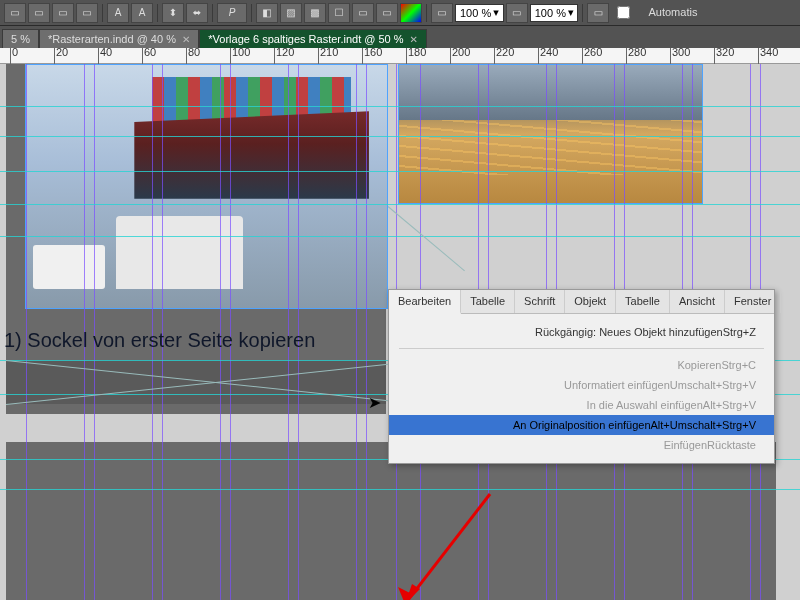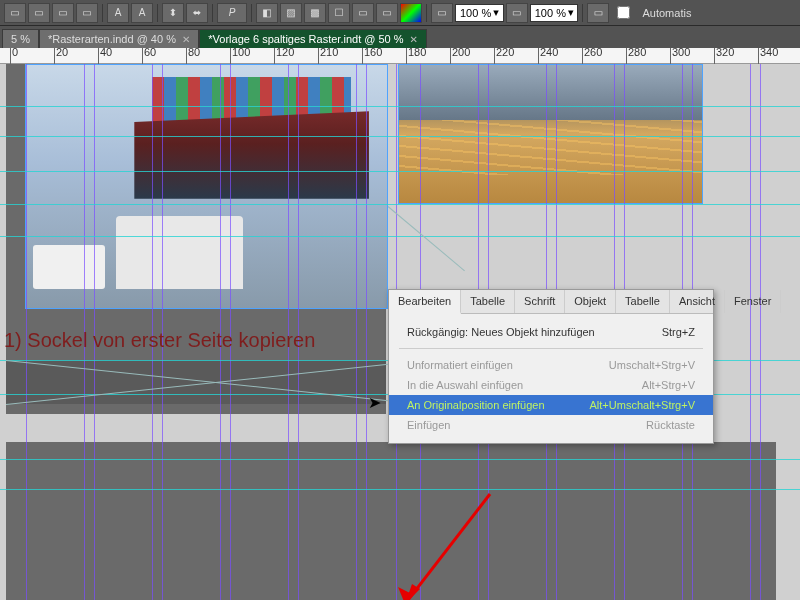--- a/index.html
+++ b/index.html
@@ -1,21 +1,21 @@
 <!DOCTYPE html>
 <html><head>
 <meta charset="utf-8">
 <style>
 *{margin:0;padding:0;box-sizing:border-box;font-family:"Segoe UI",Tahoma,sans-serif;font-size:11px}
 body{background:#d0d0d0;width:800px;height:600px;overflow:hidden;position:relative}
 .toolbar{background:#535353;height:26px;display:flex;align-items:center;padding:0 4px;gap:2px;border-bottom:1px solid #2a2a2a}
 .tb-btn{width:22px;height:20px;background:#6a6a6a;border:1px solid #444;display:flex;align-items:center;justify-content:center;color:#ddd;font-size:10px}
 .tb-sep{width:1px;height:18px;background:#3a3a3a;margin:0 2px}
 .tb-field{background:#fff;border:1px solid #333;height:18px;padding:0 4px;display:flex;align-items:center;gap:2px;font-size:10px}
-.tb-check{display:flex;align-items:center;gap:12px;color:#ddd;font-size:10px;margin-left:6px}
+.tb-check{display:flex;gap:18px;color:#ddd;font-size:10px;margin-left:6px}
 .tabs{background:#535353;height:22px;display:flex;align-items:flex-end;padding-left:2px;gap:0}
 .tab{background:#6e6e6e;color:#ddd;padding:3px 8px;font-size:11px;border:1px solid #3a3a3a;border-bottom:none;display:flex;align-items:center;gap:6px;cursor:pointer}
 .tab.active{background:#14532d;color:#fff}
 .tab-close{font-size:10px;color:#bbb}
 .ruler-h{height:16px;background:#f5f5f5;border-bottom:1px solid #999;position:relative;font-size:8px;color:#333}
 .ruler-h .tick{position:absolute;top:0;border-left:1px solid #666;height:16px;padding-left:1px;line-height:8px}
 .canvas{position:relative;background:#d0d0d0;height:536px;overflow:hidden}
 .page{position:absolute;background:#6a6a6a}
 .page1{left:6px;top:0;width:380px;height:350px}
 .page2{left:6px;top:378px;width:770px;height:220px}
@@ -24,33 +24,33 @@
 .img-frame{position:absolute;border:1px solid #4ea3ff;overflow:hidden}
 .img-content{width:100%;height:100%;background:linear-gradient(180deg,#c8d8e8 0%,#a8bed8 40%,#889aaa 100%);position:relative}
 .img2 .img-content{background:linear-gradient(180deg,#3a4a5a 0%,#d4a860 50%,#b88840 100%)}
 .ship{position:absolute;left:30%;top:10%;width:65%;height:45%;background:linear-gradient(180deg,#8a3030 0%,#5a2020 50%,#2a3a4a 100%);clip-path:polygon(0 30%,100% 20%,100% 100%,0 100%)}
 .containers{position:absolute;left:35%;top:5%;width:55%;height:30%;background:repeating-linear-gradient(90deg,#c04040 0 12px,#4080c0 12px 24px,#40a060 24px 36px)}
 .truck{position:absolute;left:25%;bottom:8%;width:35%;height:30%;background:#e8e8e8;border-radius:4px 4px 0 0}
 .van{position:absolute;left:2%;bottom:8%;width:20%;height:18%;background:#f0f0f0;border-radius:3px}
 .streaks{position:absolute;left:0;bottom:20%;width:100%;height:40%;background:repeating-linear-gradient(5deg,transparent 0 8px,rgba(255,200,100,.4) 8px 10px)}
 .building{position:absolute;top:0;left:0;width:100%;height:40%;background:linear-gradient(180deg,#9ab 0%,#678 100%)}
 .diag-line{position:absolute;border-top:1px solid #9bb;transform-origin:left center}
-.annot{position:absolute;color:#7f1d1d;font-family:Arial;font-weight:400;font-size:20px;z-index:50}
+.annot{position:absolute;color:#0f172a;font-family:Arial;font-weight:400;font-size:20px;z-index:50}
 .arrow{position:absolute;z-index:50}
 .arrow-line{stroke:#e60000;stroke-width:3;fill:none}
 .arrow-head{fill:#e60000}
 .cursor{position:absolute;z-index:60;font-size:16px;color:#000}
-.ctx-menu{position:absolute;left:388px;top:225px;width:326px;background:#f0f0f0;border:1px solid #999;box-shadow:2px 2px 6px rgba(0,0,0,.3);z-index:40}
+.ctx-menu{position:absolute;left:388px;top:225px;width:387px;background:#f0f0f0;border:1px solid #999;box-shadow:2px 2px 6px rgba(0,0,0,.3);z-index:40}
 .ctx-tabs{display:flex;background:#e4e4e4;border-bottom:1px solid #bbb}
 .ctx-tab{padding:5px 9px;font-size:11px;color:#333;cursor:pointer;border-right:1px solid #ccc}
 .ctx-tab.active{background:#f0f0f0;border-bottom:2px solid #f0f0f0;margin-bottom:-1px;font-weight:400}
 .ctx-items{padding:8px 0}
-.ctx-item{display:flex;justify-content:space-between;padding:4px 18px;font-size:12px;color:#333;cursor:pointer}
+.ctx-item{display:flex;justify-content:flex-end;padding:4px 18px;font-size:12px;color:#333;cursor:pointer}
 .ctx-item.disabled{color:#999}
-.ctx-item.highlight{background:#3874d1;color:#bef264}
+.ctx-item.highlight{background:#3874d1;color:#000000}
 .ctx-sep{height:1px;background:#ccc;margin:6px 10px}
 .ctx-short{color:inherit}
 .sockel{position:absolute;left:6px;top:296px;width:380px;height:44px;background:#5a5a5a}
 </style>
 </head>
 <body>
 
 <div class="toolbar">
   <div class="tb-btn">▭</div>
   <div class="tb-btn">▭</div>
@@ -207,20 +207,24 @@
       <div class="ctx-tab">Ansicht</div>
       <div class="ctx-tab">Fenster</div>
     </div>
     <div class="ctx-items" id="ctx-items">
         <div class="ctx-item">
           <span>Rückgängig: Neues Objekt hinzufügen</span>
           <span class="ctx-short">Strg+Z</span>
         </div>
         <div class="ctx-sep"></div>
         <div class="ctx-item disabled">
+          <span>Kopieren</span>
+          <span class="ctx-short">Strg+C</span>
+        </div>
+        <div class="ctx-item disabled">
           <span>Unformatiert einfügen</span>
           <span class="ctx-short">Umschalt+Strg+V</span>
         </div>
         <div class="ctx-item disabled">
           <span>In die Auswahl einfügen</span>
           <span class="ctx-short">Alt+Strg+V</span>
         </div>
         <div class="ctx-item highlight">
           <span>An Originalposition einfügen</span>
           <span class="ctx-short">Alt+Umschalt+Strg+V</span>

